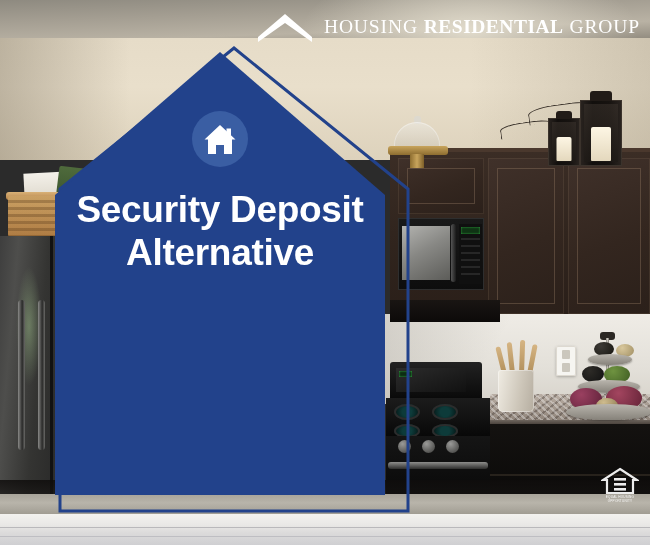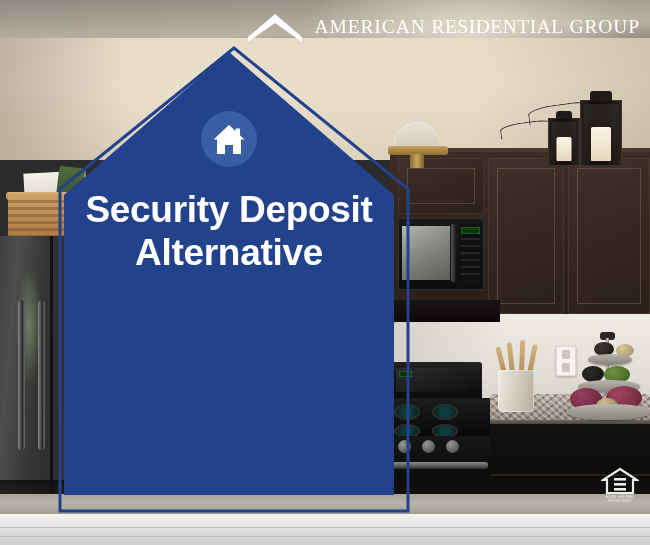--- a/index.html
+++ b/index.html
@@ -351,21 +351,21 @@
   .outline-house {
     position: absolute;
     left: 58px; top: 14px;
     width: 352px; height: 500px;
     pointer-events: none;
   }
 
   
   .badge {
     position: absolute;
-    left: 64px; top: 50px;
+    left: 55px; top: 50px;
     width: 370px; height: 445px;
   }
   .badge-content {
     position: absolute;
     left: 0; top: 0; width: 330px; height: 445px;
     display: flex;
     flex-direction: column;
     align-items: center;
   }
   .house-icon-wrap {
@@ -402,21 +402,21 @@
     align-items: center;
     gap: 11px;
   }
   .logo-text {
     color: #ffffff;
     font-family: "Liberation Serif", serif;
     font-size: 19.5px;
     letter-spacing: 0.9px;
     white-space: nowrap;
   }
-  .logo-text .bold { font-weight: normal; letter-spacing: 0.5px; }
+  .logo-text .bold { font-weight: bold; letter-spacing: 0.5px; }
 
   
   .eho {
     position: absolute;
     right: 8px; bottom: 38px;
     width: 44px; height: 40px;
     display: flex; flex-direction: column; align-items: center;
     opacity: .92;
   }
   .eho-caption {
@@ -552,21 +552,21 @@
 
       <div class="headline">Security Deposit Alternative</div>
 
     </div>
   </div>
 
   <div class="logo">
     <svg width="56" height="32" viewBox="0 0 56 32">
       <polygon points="28,3 55,26 55,31 28,12 1,31 1,26" fill="#ffffff"></polygon>
     </svg>
-    <div class="logo-text"><span>AMERICAN </span><span class="bold">RESIDENTIAL</span><span> GROUP</span></div>
+    <div class="logo-text"><span>HOUSING </span><span class="bold">RESIDENTIAL</span><span> GROUP</span></div>
   </div>
 
   <div class="eho">
     <svg width="38" height="28" viewBox="0 0 38 28">
       <path d="M19 2 L36 13 L32 13 L32 26 L6 26 L6 13 L2 13 Z" fill="none" stroke="#ffffff" stroke-width="2.2"></path>
       <rect x="13" y="11" width="12" height="2.6" fill="#ffffff"></rect>
       <rect x="13" y="16" width="12" height="2.6" fill="#ffffff"></rect>
       <rect x="13" y="21" width="12" height="2.6" fill="#ffffff"></rect>
     </svg>
     <div class="eho-caption">EQUAL HOUSING

